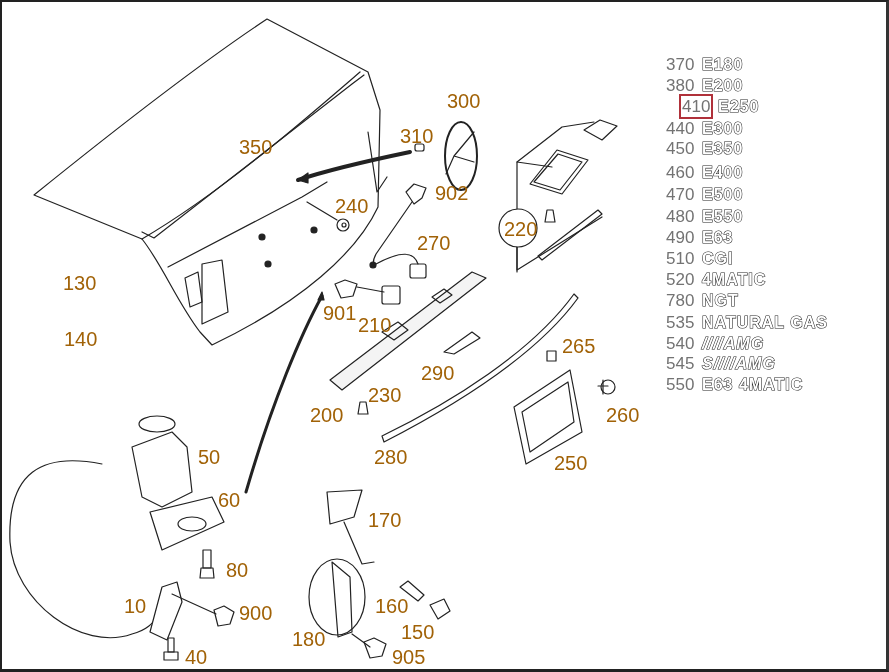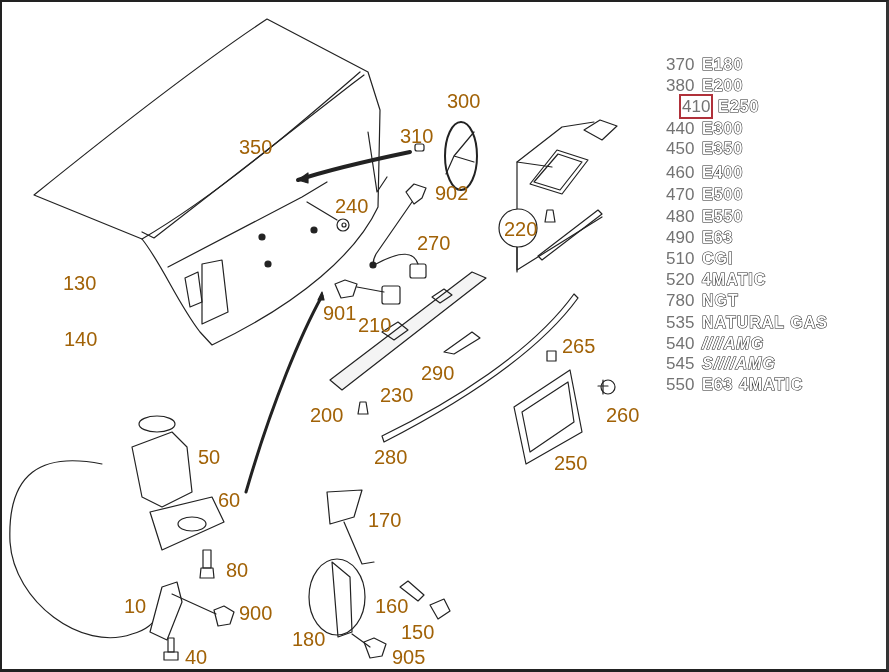--- a/index.html
+++ b/index.html
@@ -119,21 +119,21 @@
 <div class="lbl" style="left:433px;top:182px">902</div>
 <div class="lbl" style="left:502px;top:218px">220</div>
 <div class="lbl" style="left:415px;top:232px">270</div>
 <div class="lbl" style="left:61px;top:272px">130</div>
 <div class="lbl" style="left:321px;top:302px">901</div>
 <div class="lbl" style="left:356px;top:314px">210</div>
 <div class="lbl" style="left:62px;top:328px">140</div>
 <div class="lbl" style="left:560px;top:335px">265</div>
 <div class="lbl" style="left:419px;top:362px">290</div>
 <div class="lbl" style="left:604px;top:404px">260</div>
-<div class="lbl" style="left:378px;top:384px">230</div>
+<div class="lbl" style="left:366px;top:384px">230</div>
 <div class="lbl" style="left:308px;top:404px">200</div>
 <div class="lbl" style="left:372px;top:446px">280</div>
 <div class="lbl" style="left:552px;top:452px">250</div>
 <div class="lbl" style="left:196px;top:446px">50</div>
 <div class="lbl" style="left:216px;top:489px">60</div>
 <div class="lbl" style="left:366px;top:509px">170</div>
 <div class="lbl" style="left:224px;top:559px">80</div>
 <div class="lbl" style="left:122px;top:595px">10</div>
 <div class="lbl" style="left:237px;top:602px">900</div>
 <div class="lbl" style="left:373px;top:595px">160</div>

